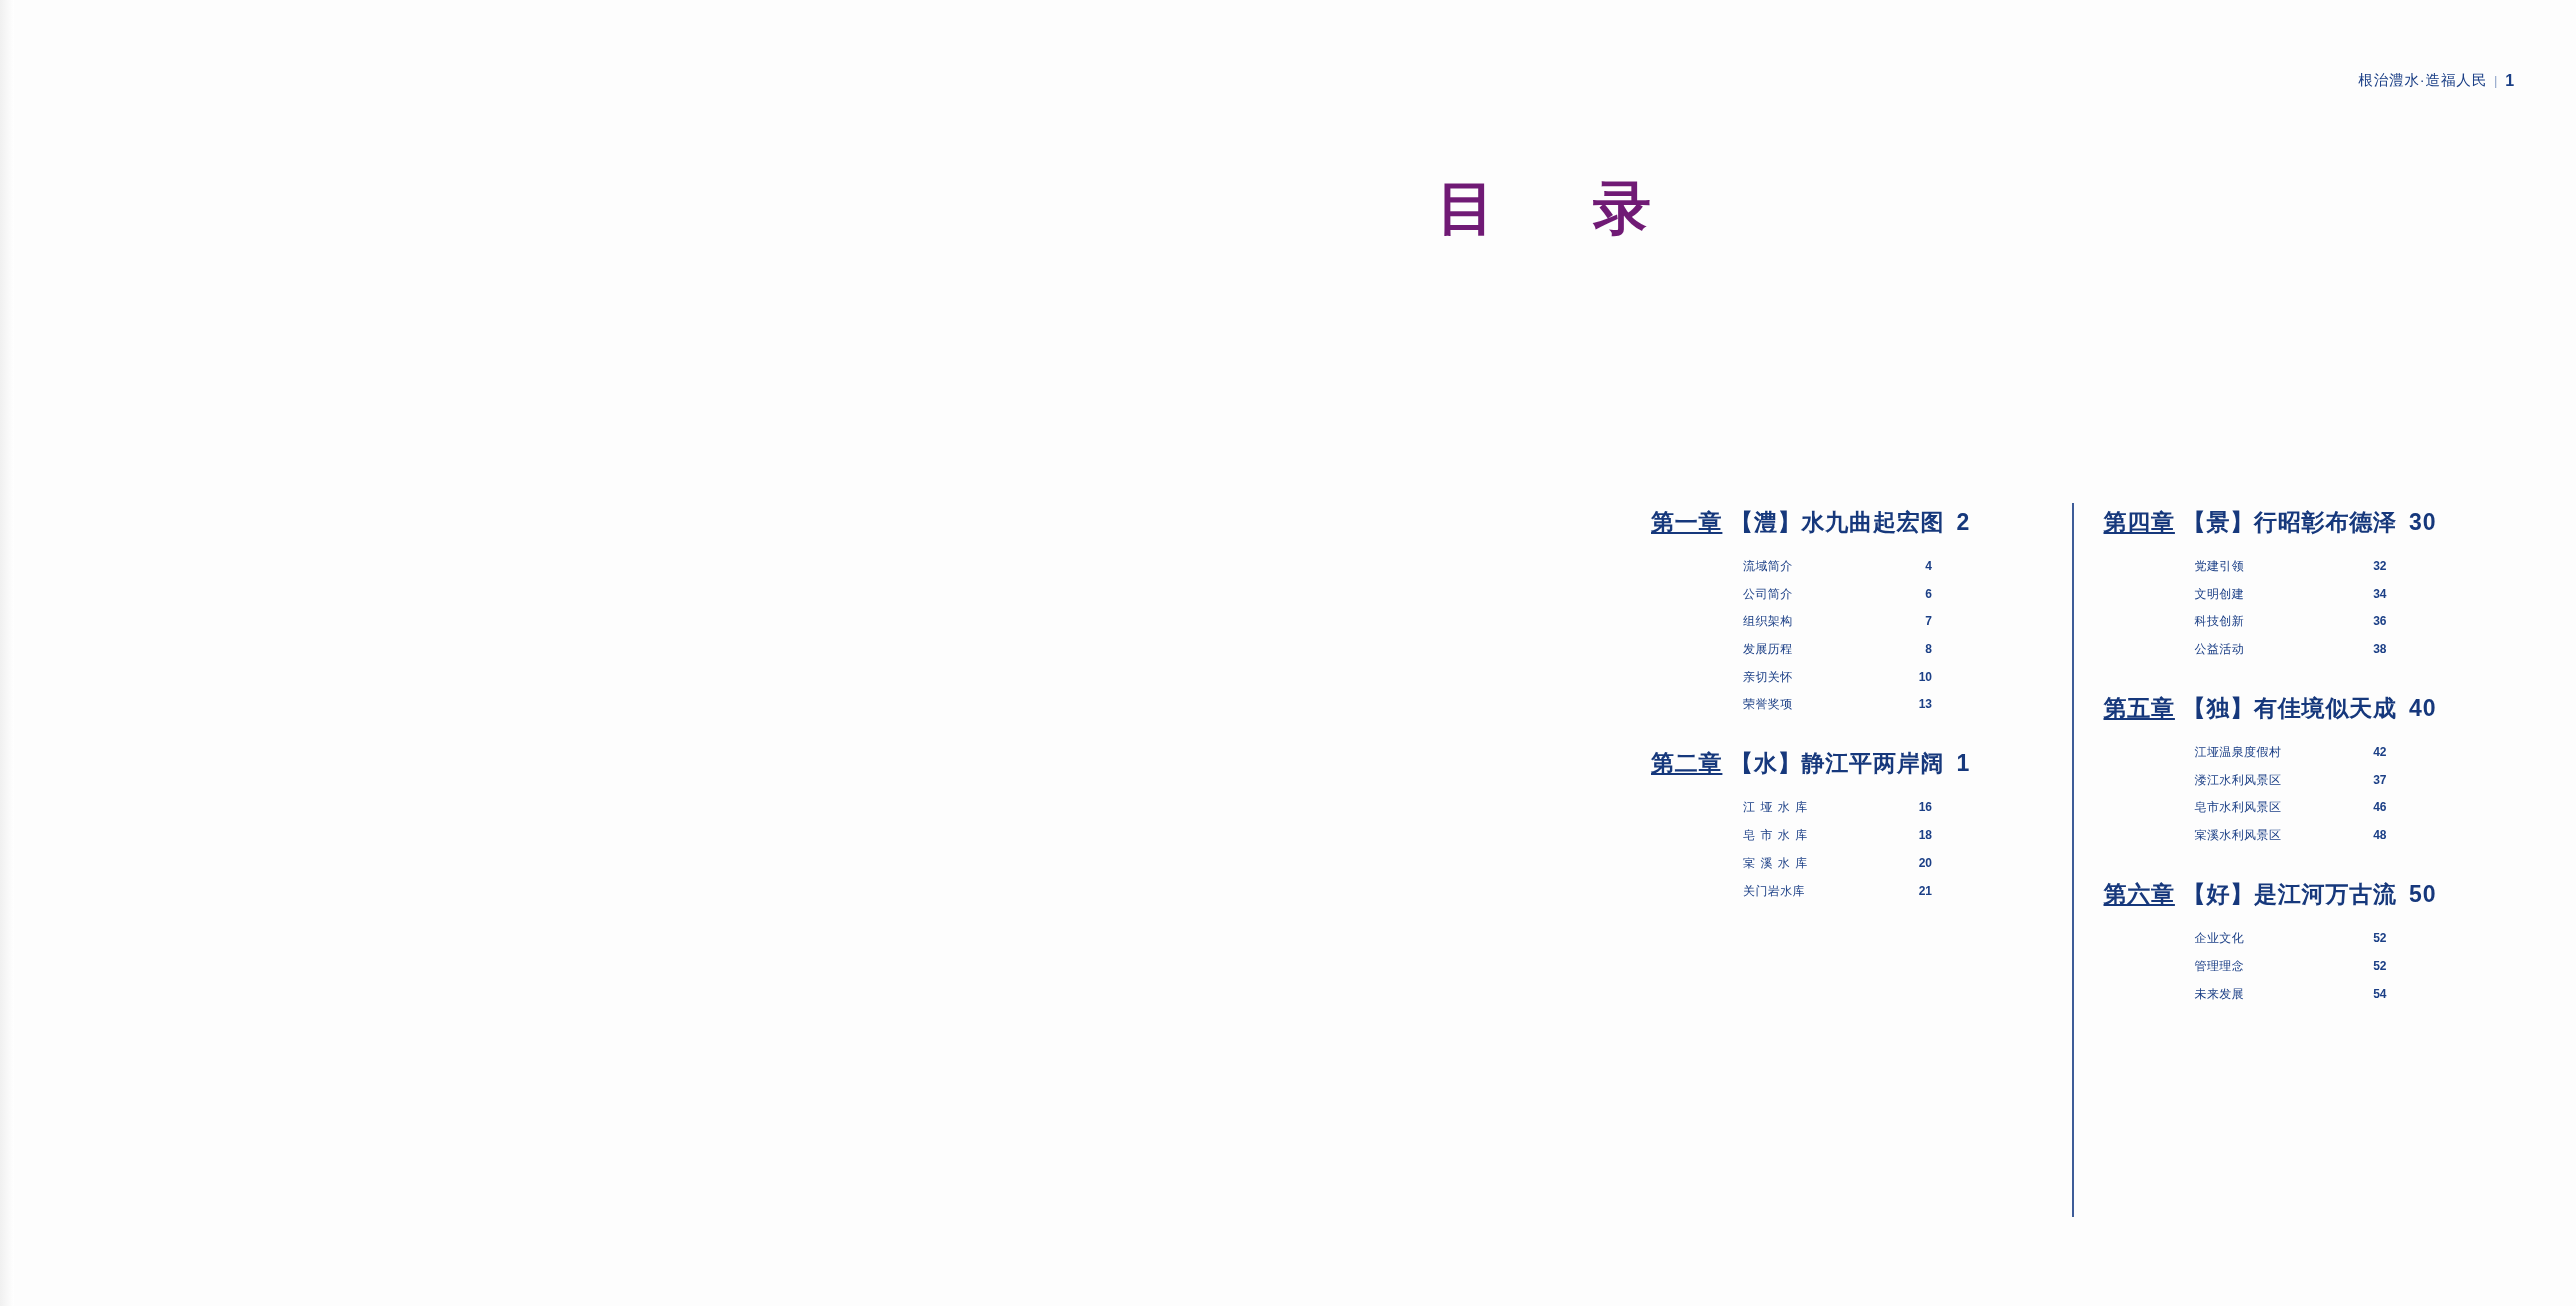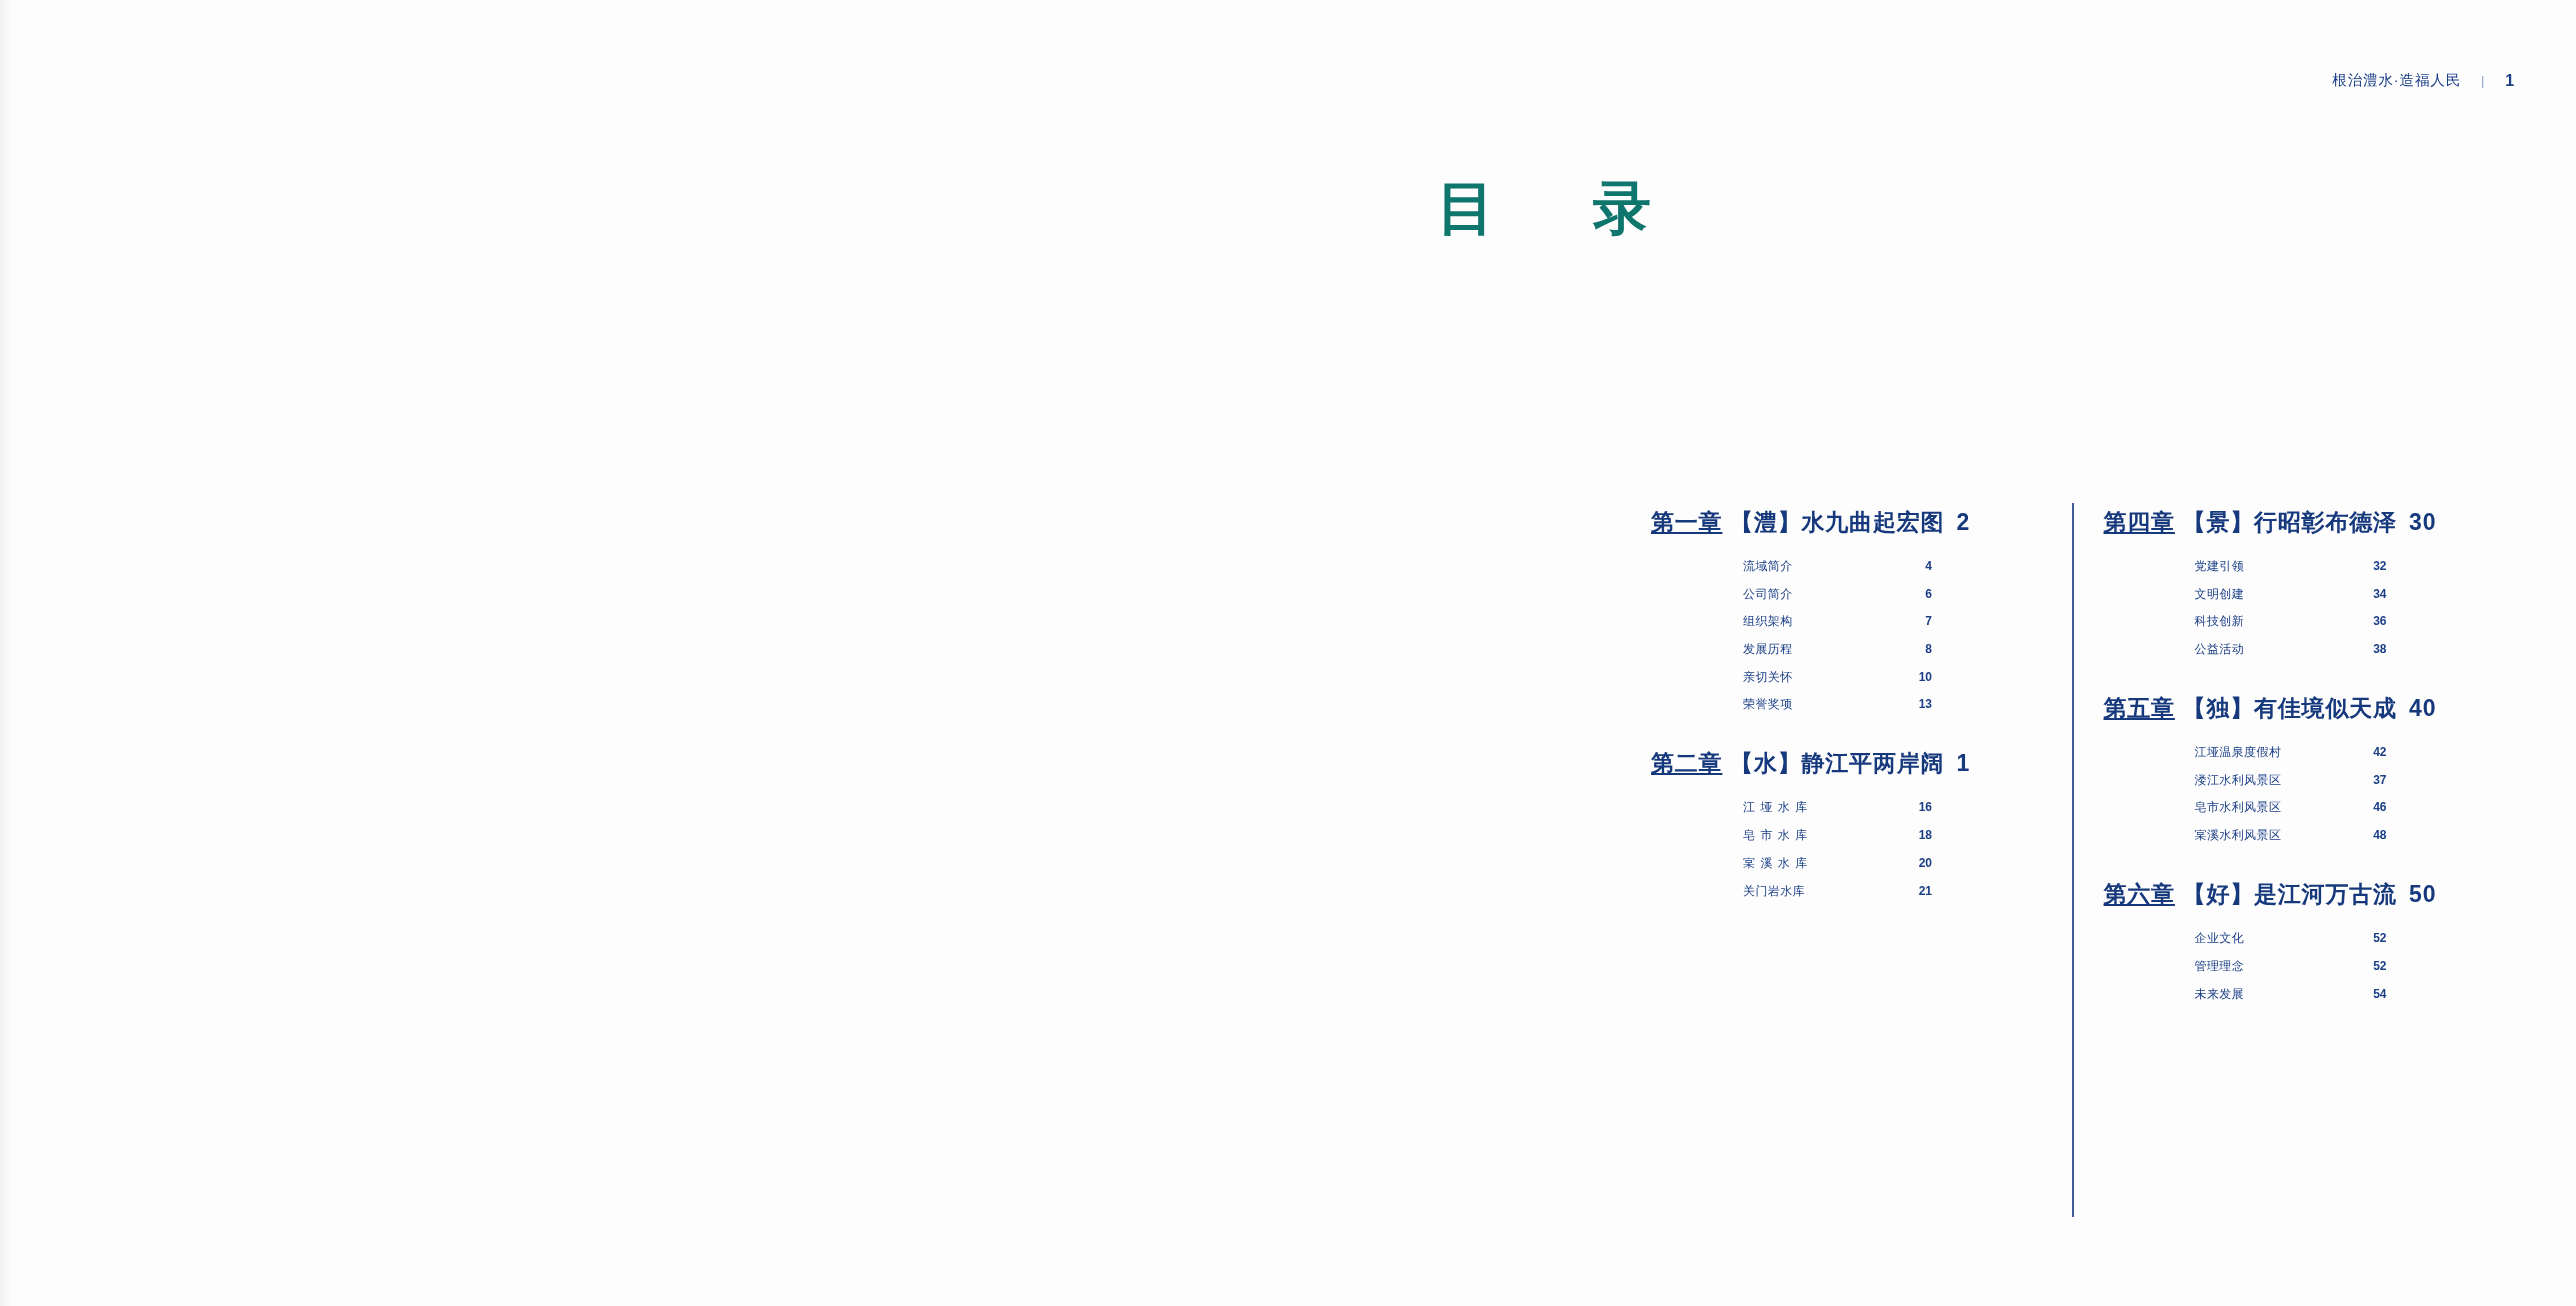--- a/index.html
+++ b/index.html
@@ -34,39 +34,39 @@
     background: linear-gradient(to right, #f0f0f0, #ffffff);
   }
 
   
   .running-header {
     position: absolute;
     right: 61px;
     top: 71px;
     display: flex;
     align-items: center;
-    gap: 20px;
+    gap: 7px;
     font-size: 14.6px;
     color: #1b3f86;
     letter-spacing: 0.8px;
     white-space: nowrap;
   }
   .running-header .rh-title { font-weight: 400; }
   .running-header .rh-sep { color: #8fa4c9; font-size: 13px; }
   .running-header .rh-page { font-weight: 700; font-size: 16px; }
 
   
   .toc-title {
     position: absolute;
     left: 1437px;
     top: 170px;
     font-size: 58px;
     font-weight: 700;
     letter-spacing: 20px;
-    color: #0f766e;
+    color: #701a75;
     white-space: nowrap;
   }
 
   
   .toc-columns {
     position: absolute;
     left: 1651px;
     top: 507px;
     width: 860px;
     display: flex;

